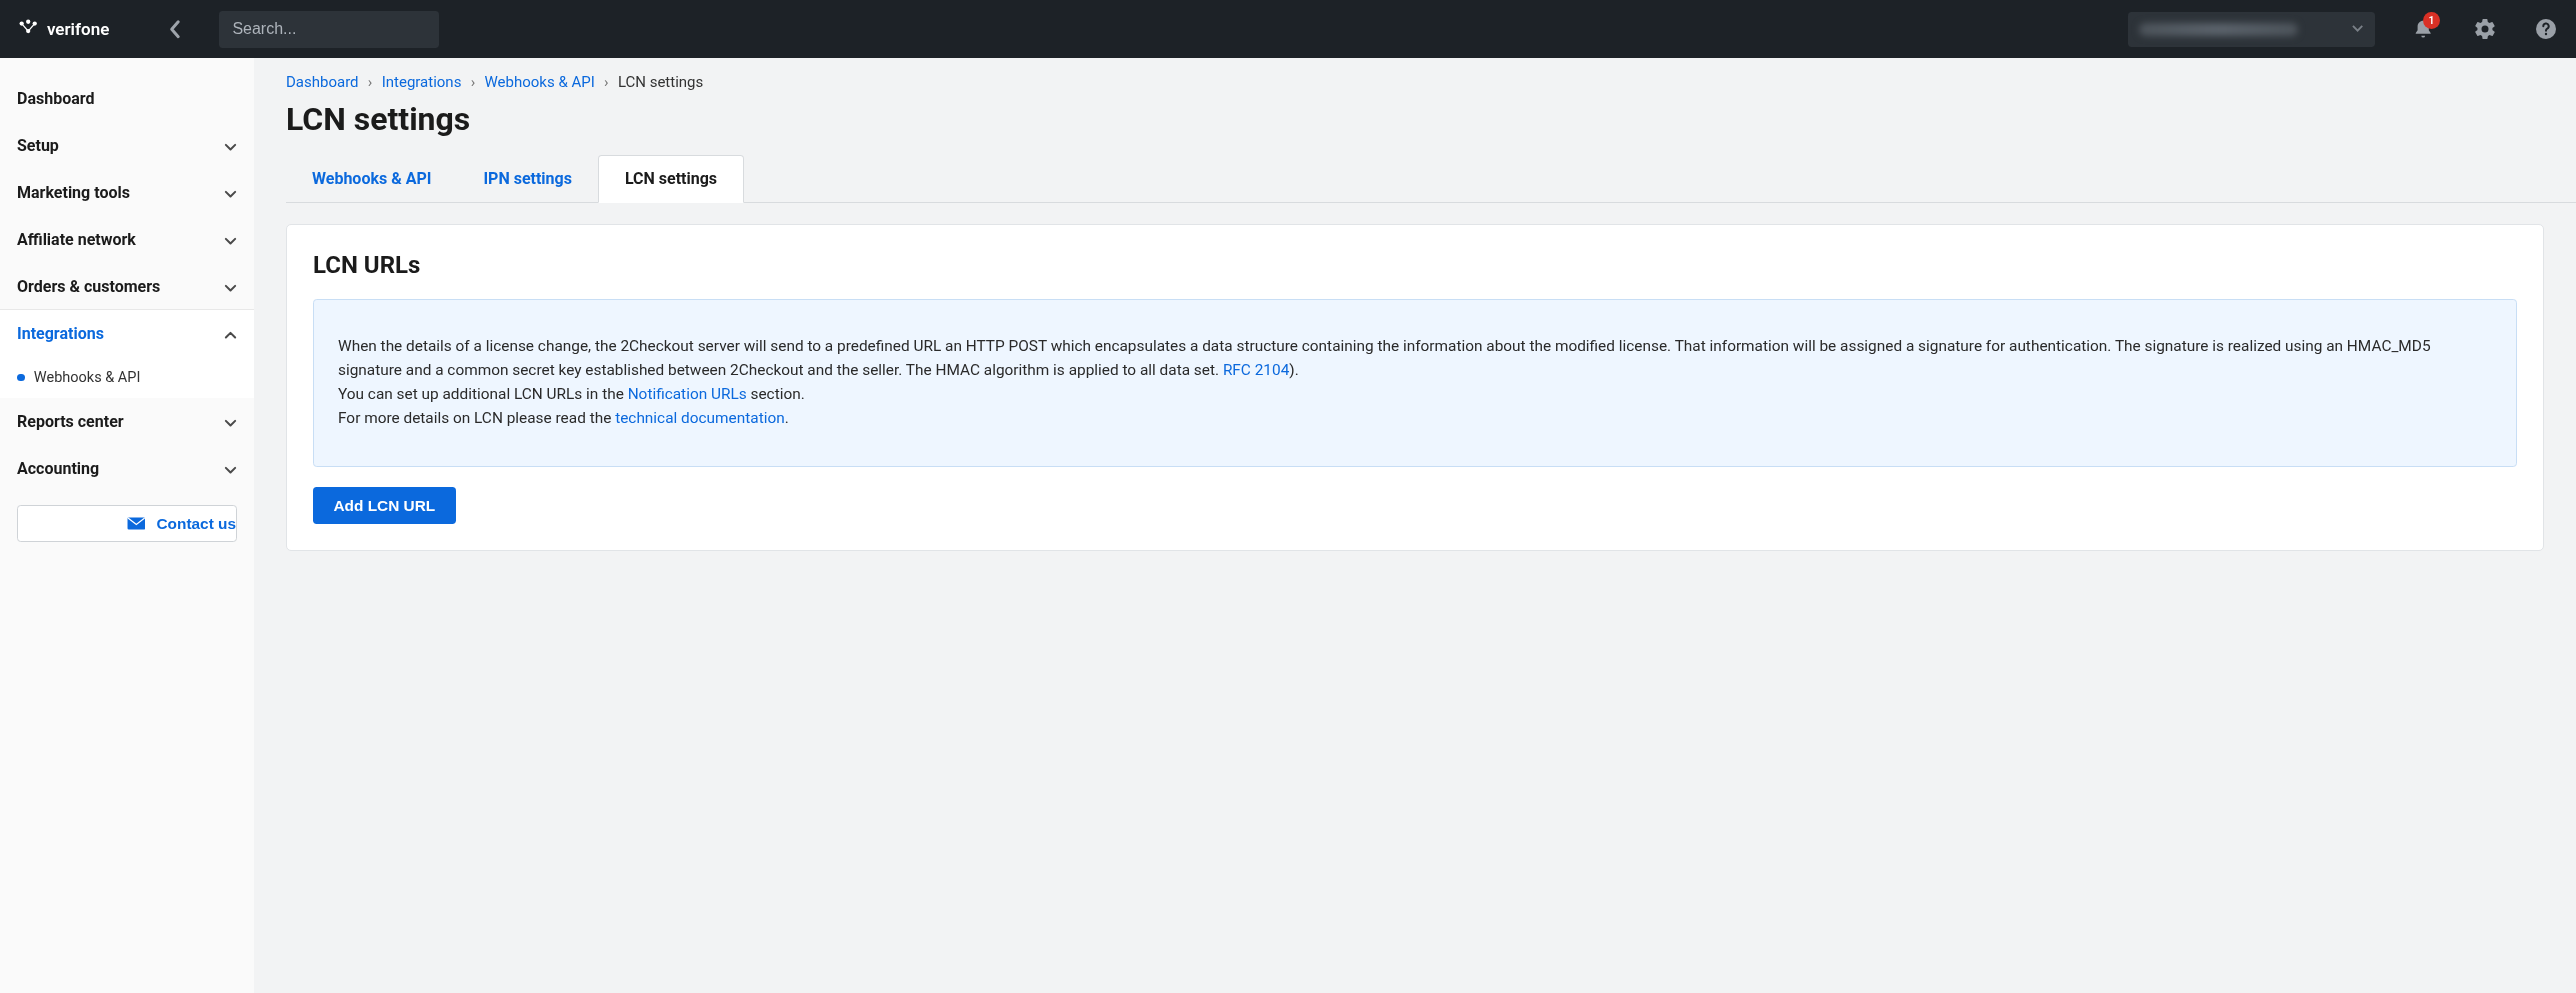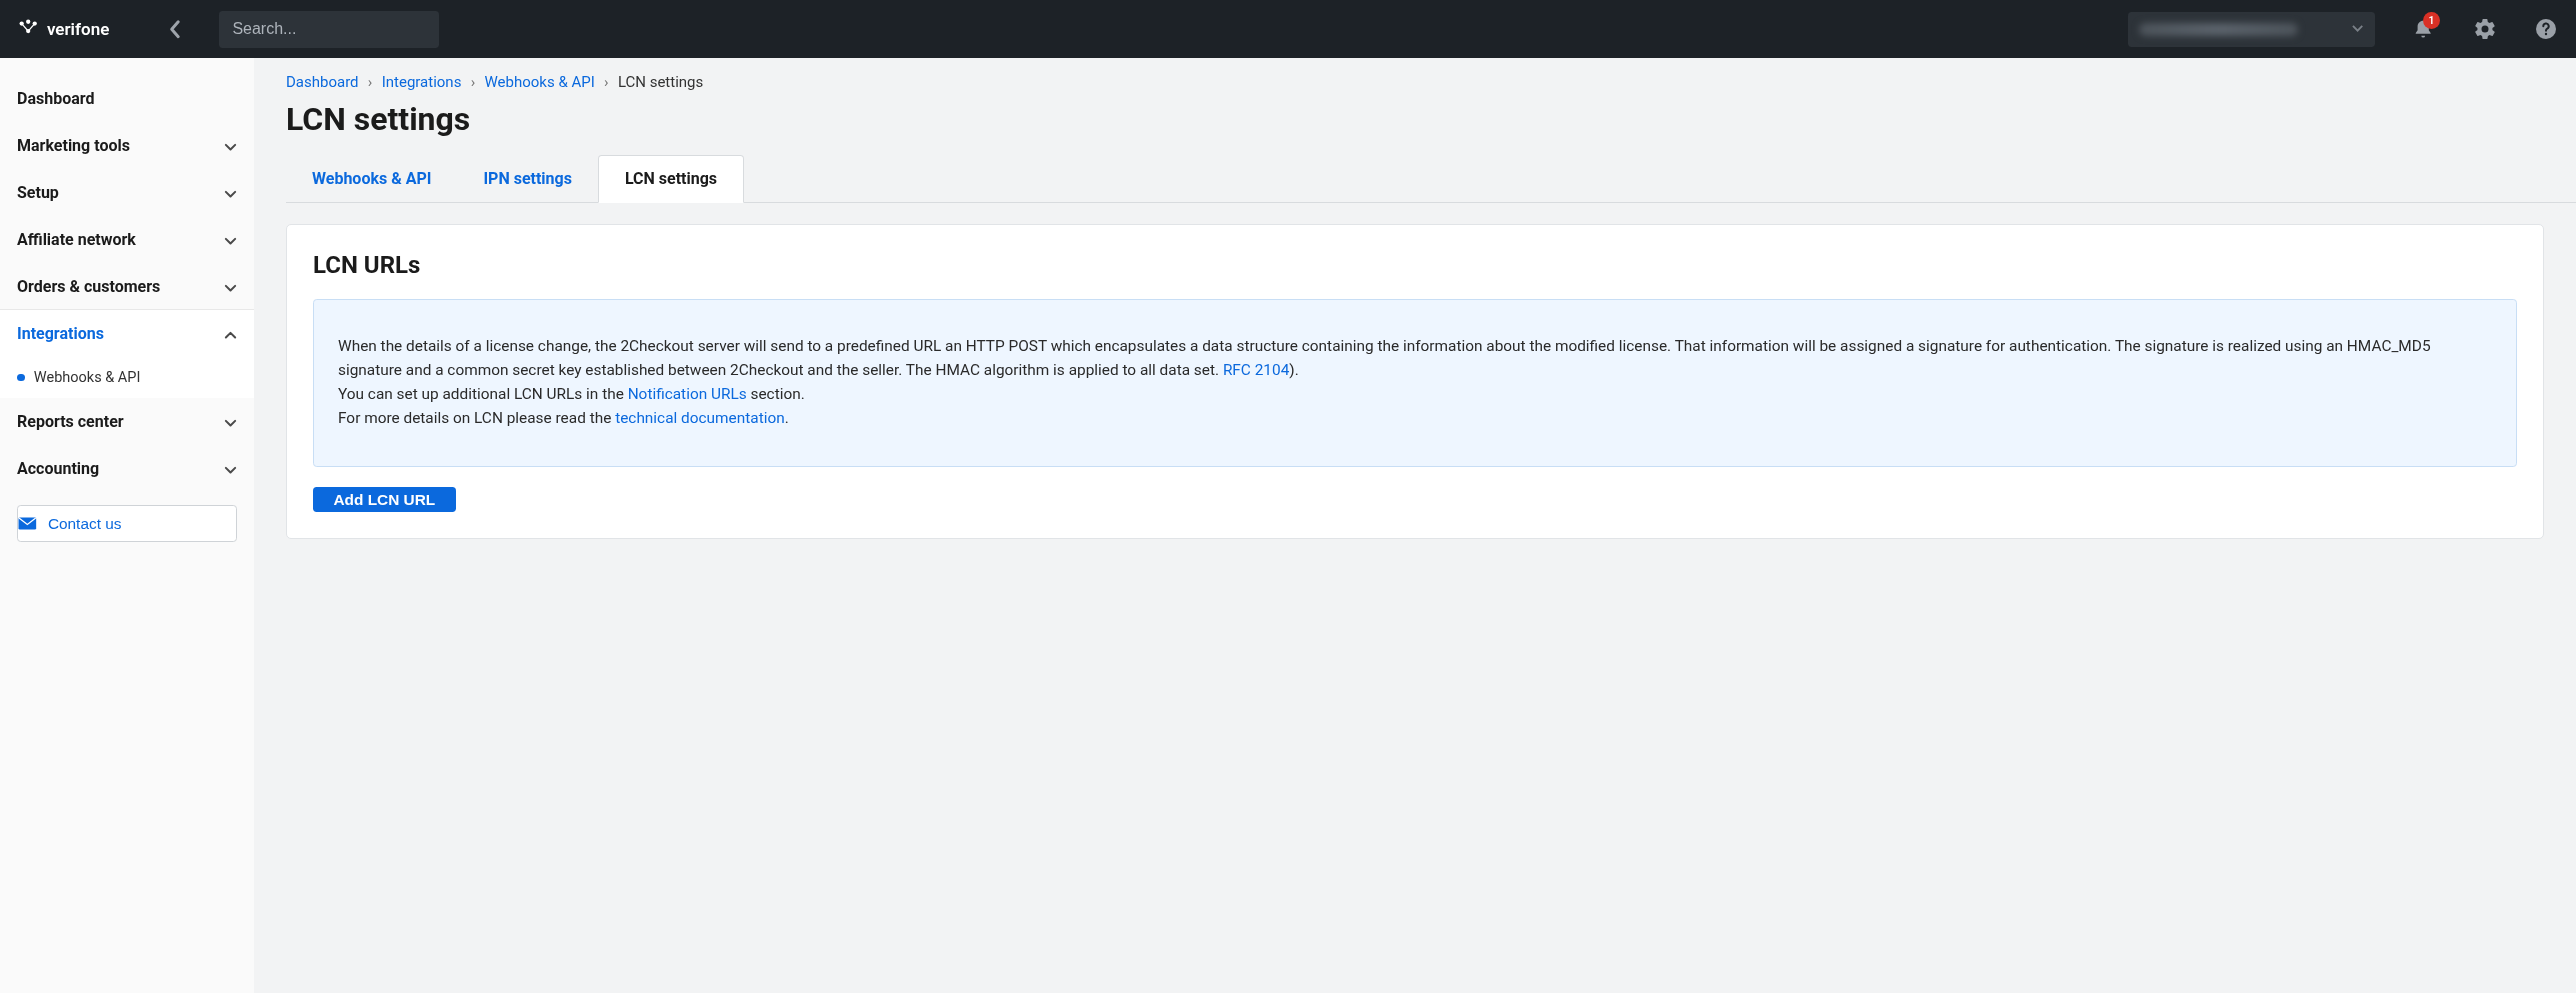--- a/index.html
+++ b/index.html
@@ -150,24 +150,24 @@
     margin: 13px 17px;
   }
   .contact-btn {
     width: 100%;
     height: 37px;
     border: 1.4px solid #cfd3d7;
     border-radius: 3.7px;
     background: #fff;
     color: #0b69dd;
     font-size: 15.4px;
-    font-weight: 400;
-    display: flex;
-    align-items: center;
-    justify-content: flex-start;
+    font-weight: 700;
+    display: flex;
+    align-items: center;
+    justify-content: flex-end;
     gap: 11.2px;
     cursor: pointer;
   }
 
   
   .main {
     flex: 1;
     padding: 15px 0 28px 32px;
     background: #f2f3f4;
   }
@@ -237,21 +237,21 @@
     font-size: 15.4px;
     line-height: 1.55;
     color: #2a2a2a;
     margin-bottom: 20.5px;
   }
   .info-box a {
     color: #0b69dd;
     text-decoration: none;
   }
   .primary-btn {
-    height: 25px;
+    height: 37px;
     padding: 0 20.5px;
     border-radius: 3.7px;
     border: none;
     background: #0b69dd;
     color: #fff;
     font-size: 15.4px;
     font-weight: 600;
     cursor: pointer;
   }
 
@@ -318,29 +318,29 @@
   </div>
 </div>
 
 <div class="layout">
 
   <div class="sidebar">
     <div class="nav-item">
       <span>Dashboard</span>
     </div>
     <div class="nav-item">
+      <span>Setup</span>
+      <span class="chev">
+        <svg width="13" height="8.4" viewBox="0 0 14 9">
+            <polyline points="2,2 7,7 12,2" fill="none" stroke="currentColor" stroke-width="2.2" stroke-linecap="round" stroke-linejoin="round"></polyline>
+          </svg>
+      </span>
+    </div>
+    <div class="nav-item">
       <span>Marketing tools</span>
-      <span class="chev">
-        <svg width="13" height="8.4" viewBox="0 0 14 9">
-            <polyline points="2,2 7,7 12,2" fill="none" stroke="currentColor" stroke-width="2.2" stroke-linecap="round" stroke-linejoin="round"></polyline>
-          </svg>
-      </span>
-    </div>
-    <div class="nav-item">
-      <span>Setup</span>
       <span class="chev">
         <svg width="13" height="8.4" viewBox="0 0 14 9">
             <polyline points="2,2 7,7 12,2" fill="none" stroke="currentColor" stroke-width="2.2" stroke-linecap="round" stroke-linejoin="round"></polyline>
           </svg>
       </span>
     </div>
     <div class="nav-item">
       <span>Affiliate network</span>
       <span class="chev">
         <svg width="13" height="8.4" viewBox="0 0 14 9">

